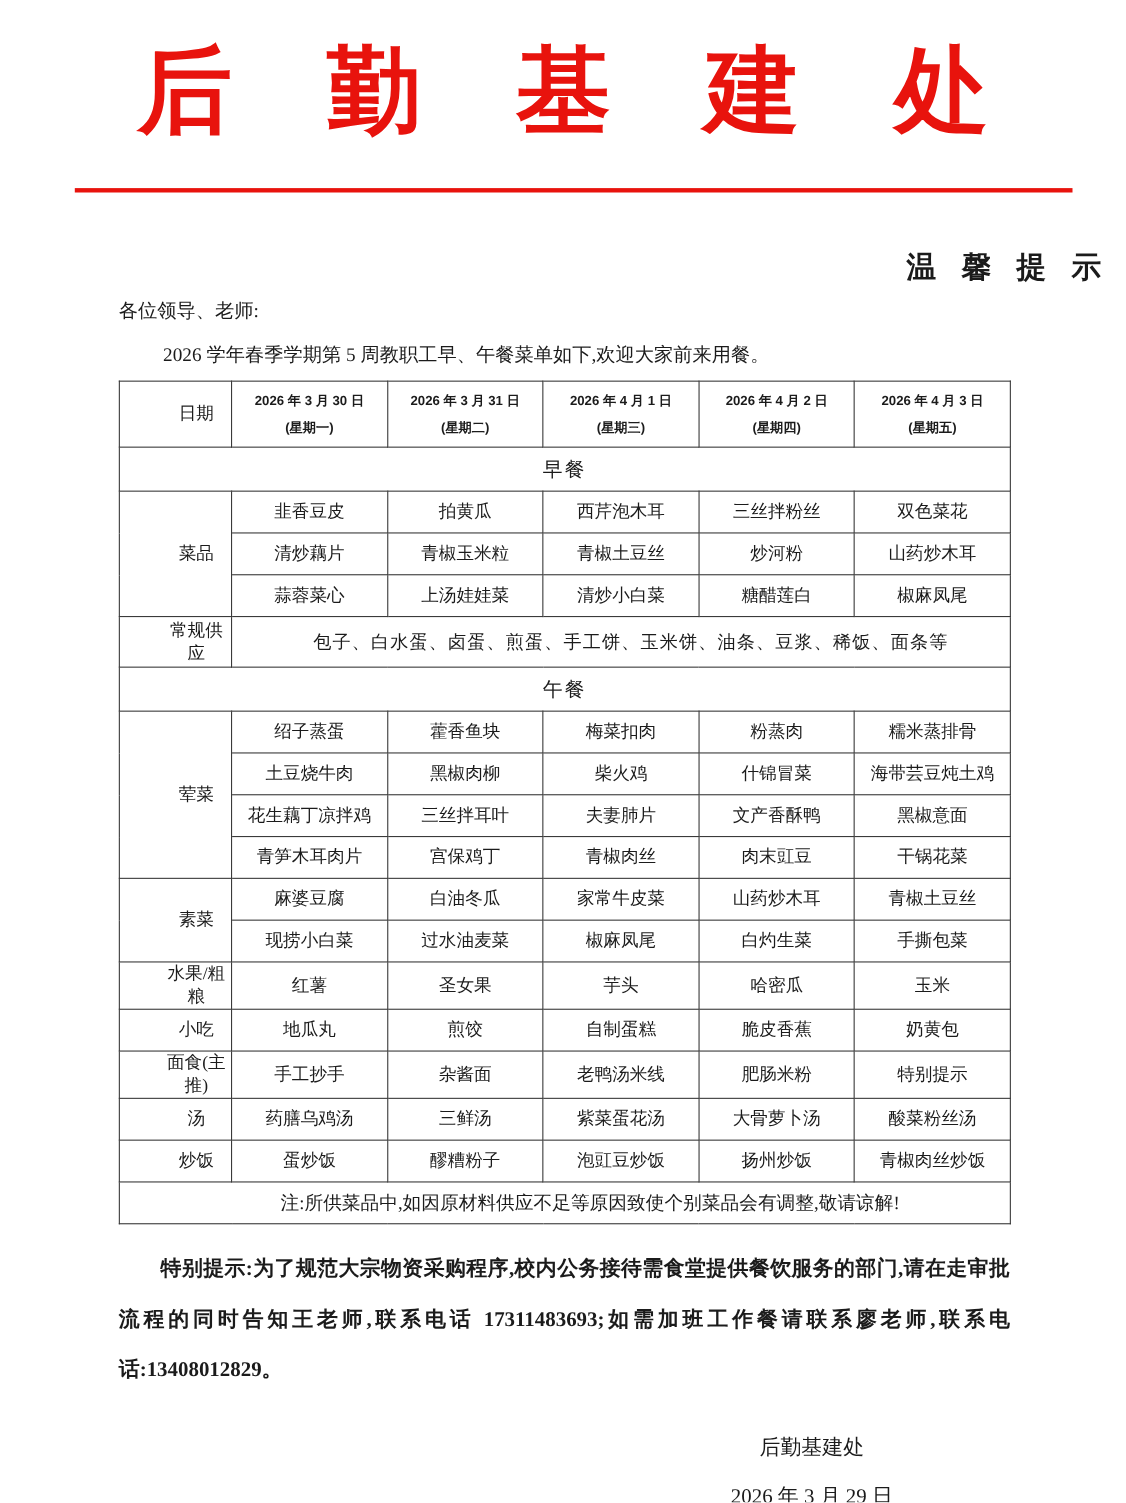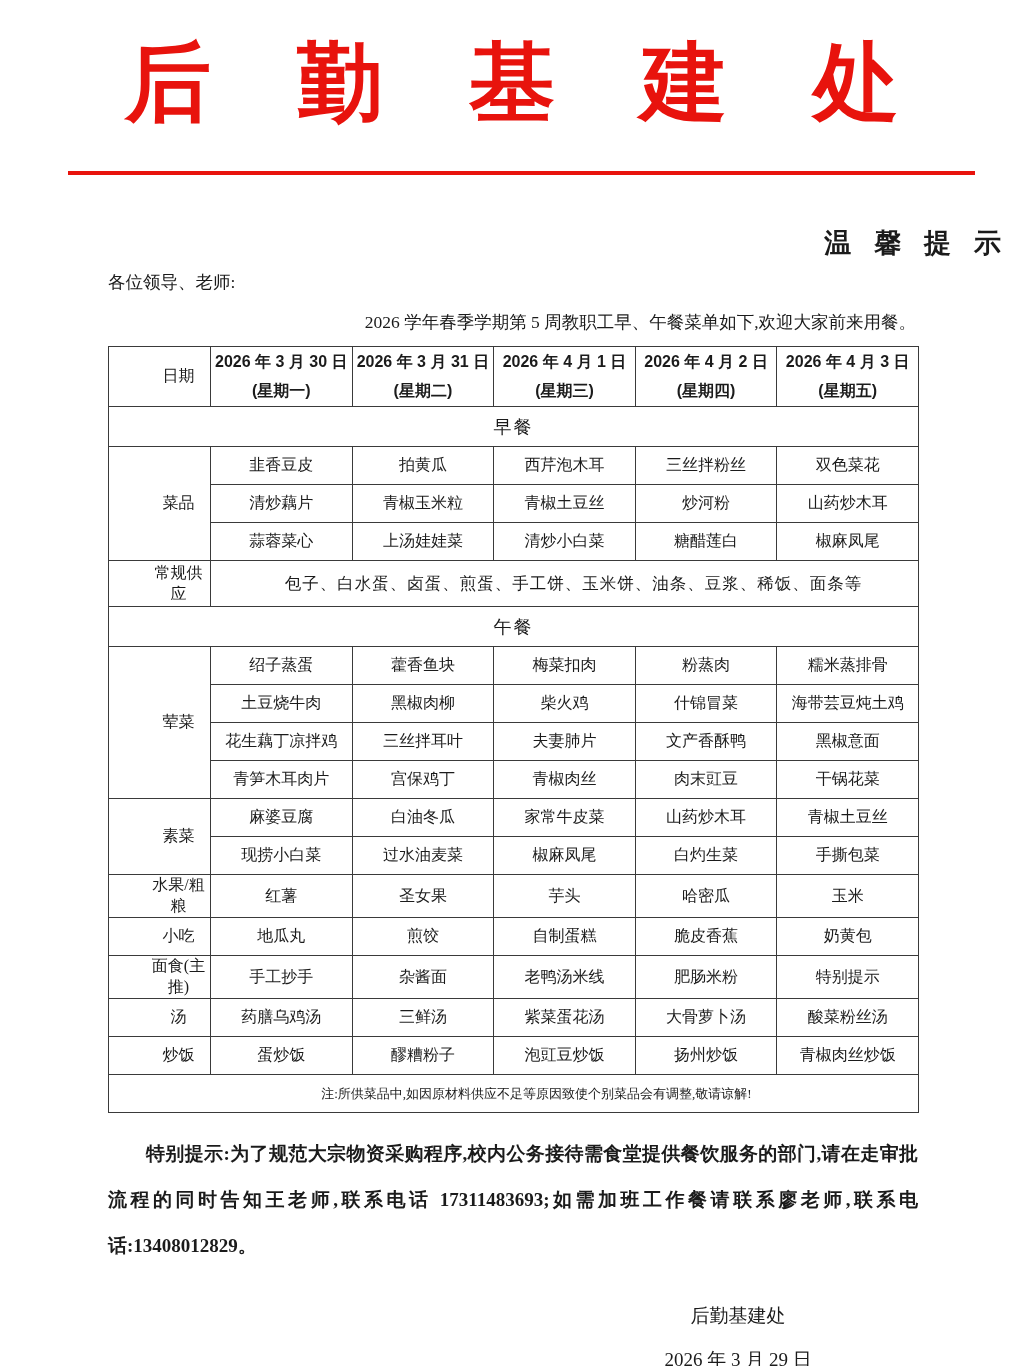--- a/index.html
+++ b/index.html
@@ -39,21 +39,20 @@
   .salutation {
     margin: 10px 108px 0 108px;
     font-size: 17.5px;
     line-height: 1.35;
   }
   .intro {
     margin: 16px 108px 0 108px;
     font-size: 17.5px;
     line-height: 1.35;
     text-indent: 2.3em;
-    text-align: right;
   }
   table.menu {
     margin: 12px 0 0 108px;
     width: 810px;
     border-collapse: collapse;
     table-layout: fixed;
   }
   .menu col.c0 { width: 102px; }
   .menu col.cd { width: 141.6px; }
   .menu td {
@@ -64,25 +63,25 @@
     overflow: hidden;
   }
   tr.rh   { height: 60px; }
   tr.rs   { height: 40px; }
   tr.r38  { height: 38px; }
   tr.rreg { height: 46px; }
   .menu .lbl  { font-size: 16px; padding-left: 40px; }
   .menu .dish { font-size: 16px; }
   .menu .sec  { font-size: 18px; letter-spacing: 2px; text-align: center; }
   .menu .regular { font-size: 16.5px; letter-spacing: 1px; padding-left: 20px; }
-  .menu .note-cell { font-size: 13px; padding-left: 48px; }
+  .menu .note-cell { font-size: 17px; padding-left: 48px; }
   .menu .date-cell {
     font-family: "Liberation Sans", sans-serif;
     font-weight: bold;
-    font-size: 16px;
+    font-size: 12px;
   }
   .date-cell .d2 { margin-top: 8px; }
   .special {
     margin: 18px 106px 0 108px;
     font-size: 19px;
     font-weight: bold;
     line-height: 2.42;
     text-indent: 2em;
     text-align: justify;
   }

